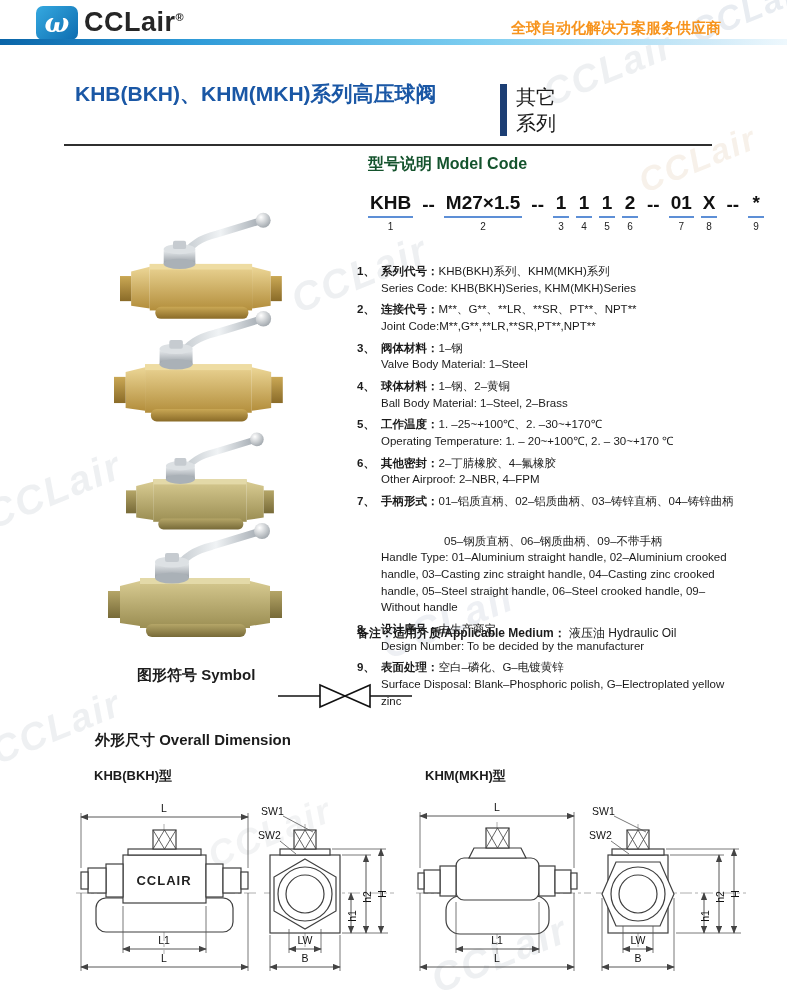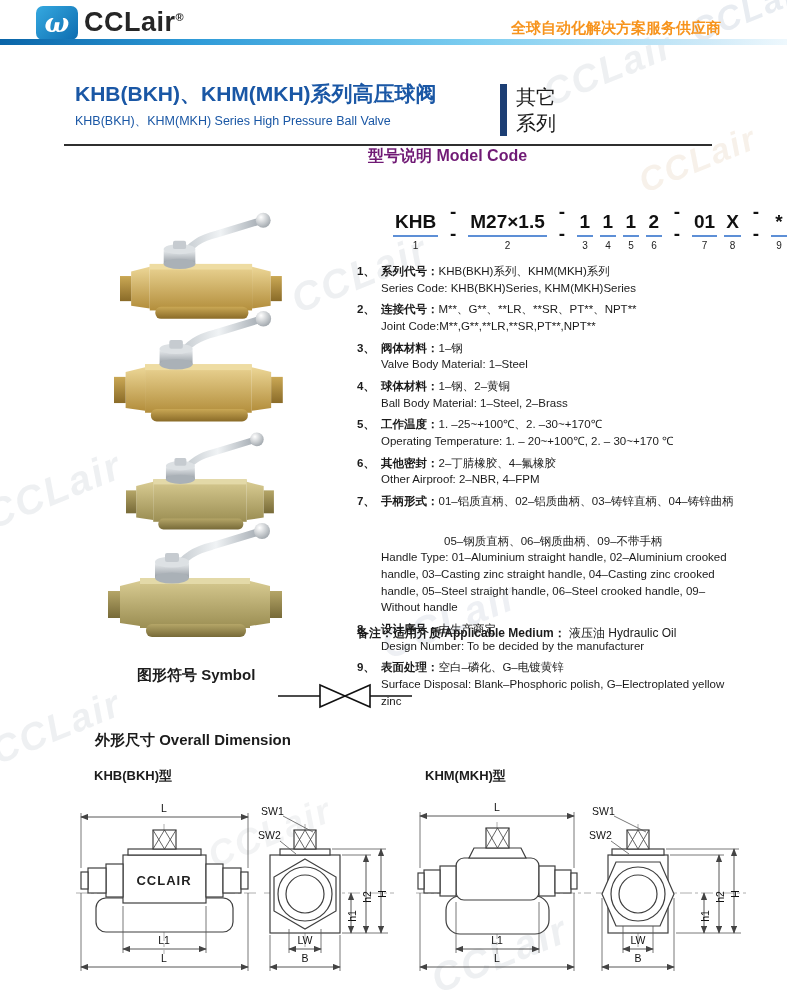--- a/index.html
+++ b/index.html
@@ -20,22 +20,22 @@
   
   .title-zh{position:absolute;left:75px;top:80px;font-size:21px;font-weight:bold;color:#1a57a5;}
   .title-en{position:absolute;left:75px;top:113px;font-size:12.5px;color:#1a57a5;}
   .side-tab{position:absolute;left:500px;top:84px;display:flex;justify-content:center;}
   .side-bar{width:7px;height:52px;background:#1c3e74;}
   .side-text{margin-left:9px;font-size:20px;line-height:26px;color:#1b1b1b;
              font-family:"Liberation Serif",serif;white-space:pre-line;}
   .title-rule{position:absolute;left:64px;top:144px;width:648px;height:2px;background:#2f2f2f;}
 
   
-  .mc-heading{position:absolute;left:368px;top:146px;font-size:16px;font-weight:bold;color:#701a75;text-align:center;}
-  .mc-row{position:absolute;left:368px;top:201px;display:flex;gap:7px;align-items:center;margin-left:25px;}
+  .mc-heading{position:absolute;left:368px;top:154px;font-size:16px;font-weight:bold;color:#14532d;text-align:center;}
+  .mc-row{position:absolute;left:368px;top:192px;display:flex;gap:7px;align-items:flex-end;}
   .code-text{display:block;font-size:19px;font-weight:bold;color:#111;padding:0 2px 2px;text-align:center;min-width:12px;}
   .code-seg.u .code-text{border-bottom:2px solid #5d8fd6;}
   .code-num{display:block;text-align:center;font-size:10px;color:#222;margin-top:3px;height:12px;}
 
   
   .spec-list{position:absolute;left:357px;top:263px;width:380px;font-size:11.5px;color:#1b1b1b;}
   .spec-item{position:relative;padding-left:24px;margin-bottom:5px;line-height:1.45;}
   .spec-num{position:absolute;left:0;top:0;font-weight:bold;}
   .spec-label{font-weight:bold;}
   .spec-zh2{padding-left:63px;margin-top:23px;}
@@ -164,21 +164,20 @@
   <div class="logo-box">
     <span>ω</span>
   </div>
   <div class="logo-text">
     <span>CCLair</span><sup>®</sup>
   </div>
   <div class="tagline">全球自动化解决方案服务供应商</div>
   <div class="head-band"></div>
 
   <div class="title-zh">KHB(BKH)、KHM(MKH)系列高压球阀</div>
-  <div class="title-en">KHB(BKH)、KHM(MKH) Series High Pressure Ball Valve</div>
   <div class="side-tab">
     <div class="side-bar"></div>
     <div class="side-text">其它
 系列</div>
   </div>
   <div class="title-rule"></div>
 
   <div class="mc-heading">型号说明 Model Code</div>
   <div class="mc-row">
   <div class="code-seg u">

